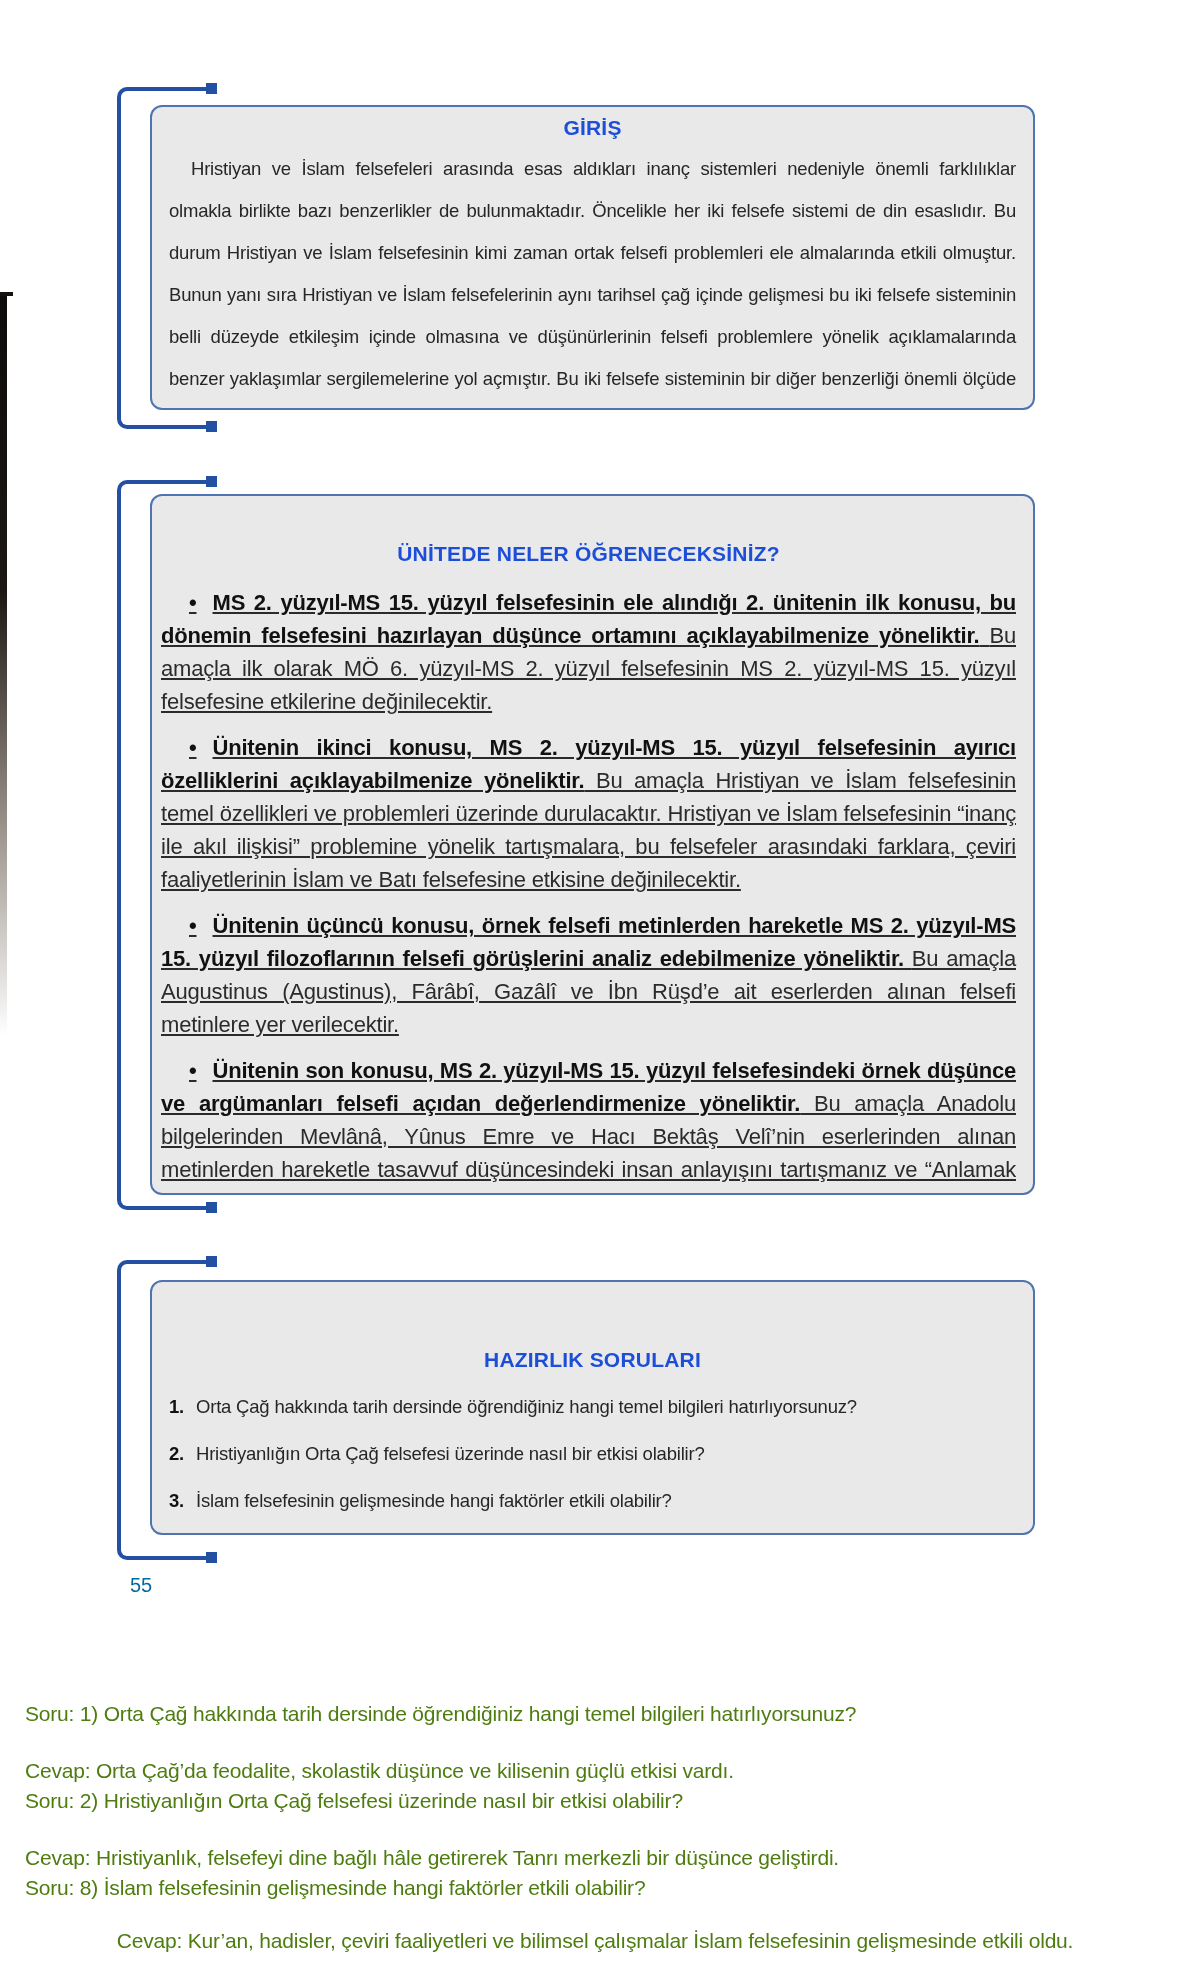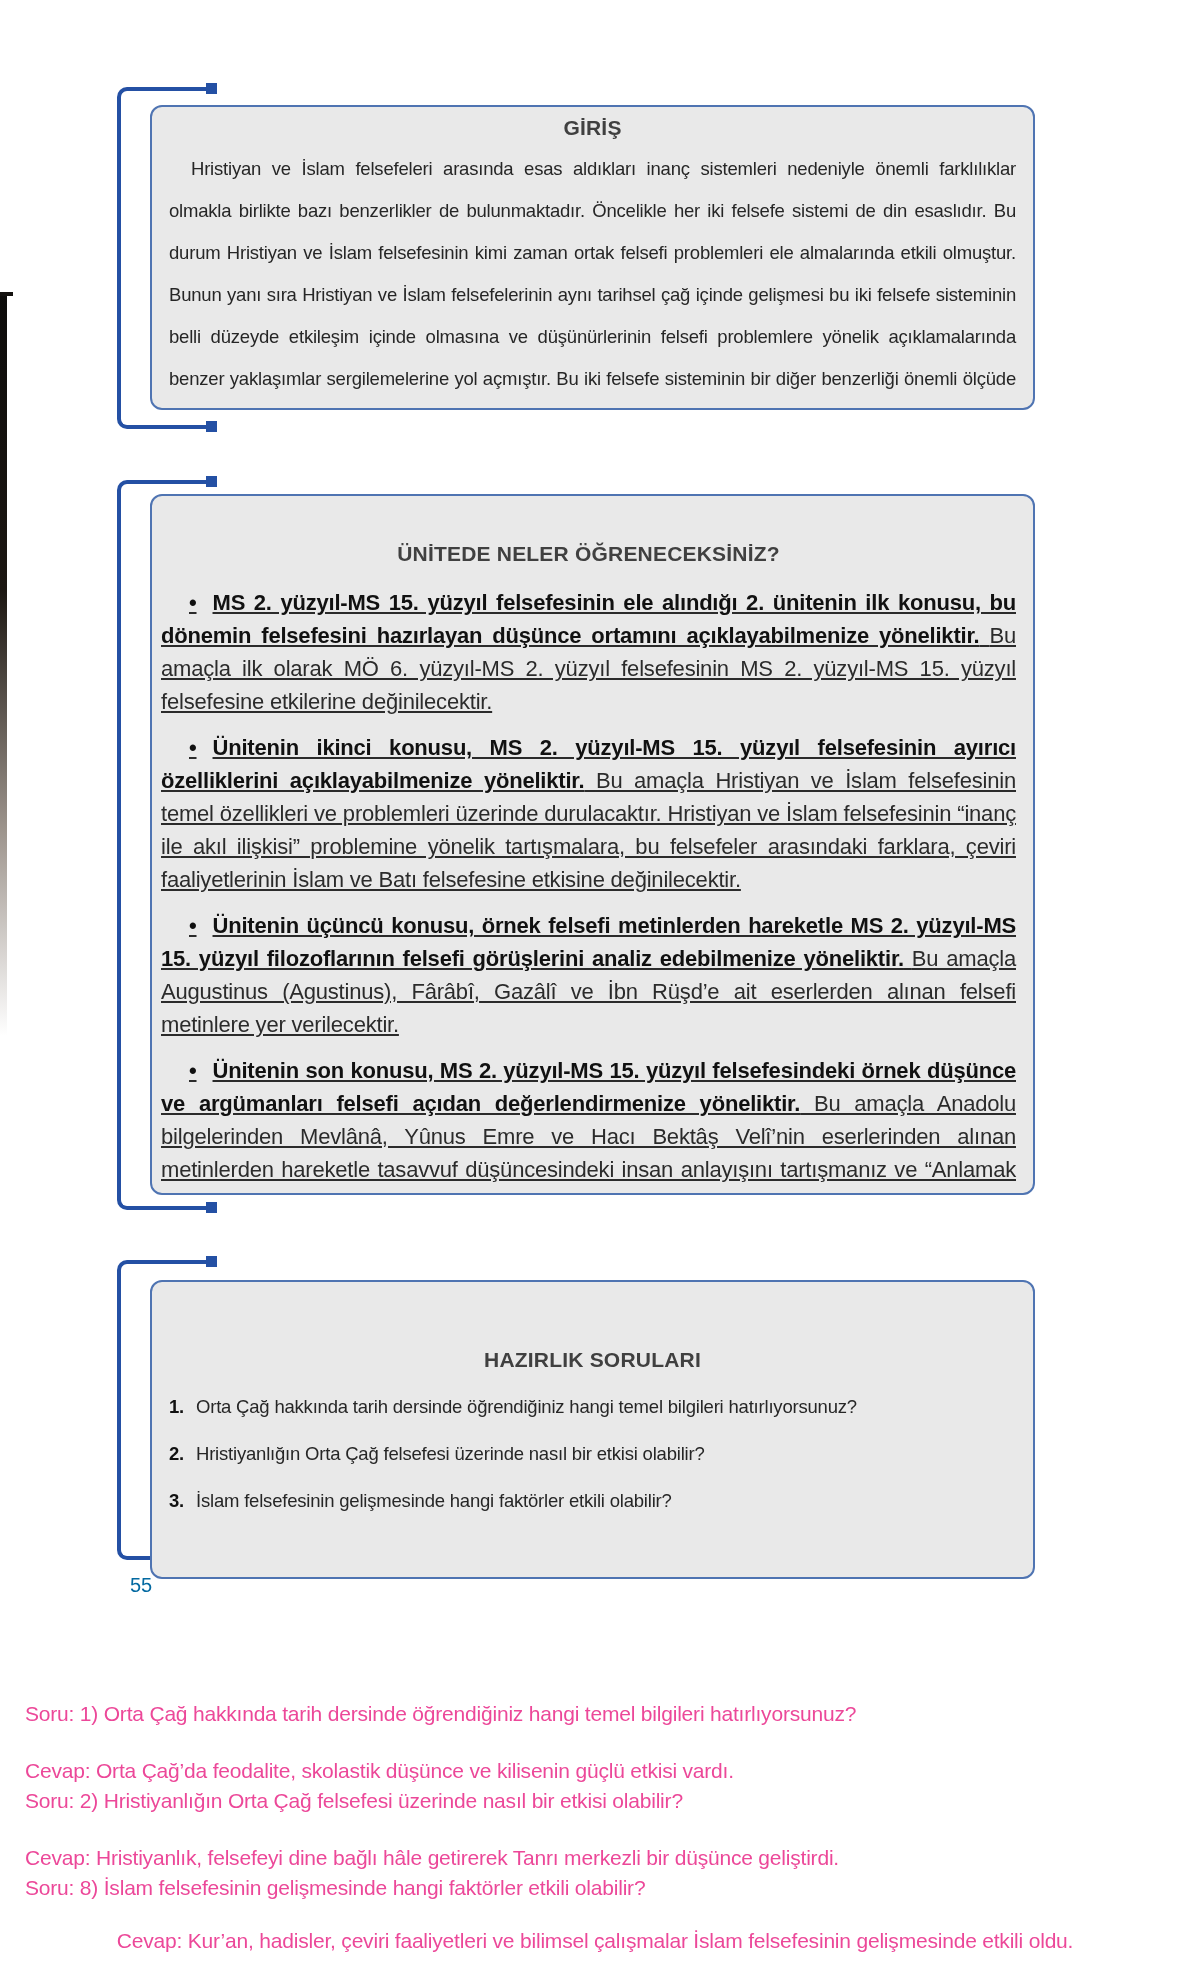--- a/index.html
+++ b/index.html
@@ -25,21 +25,21 @@
     box-sizing:border-box;
   }
   .sq{position:absolute;left:206px;width:11px;height:11px;background:#2450a4;}
   
   .panel{
     position:absolute;left:150px;width:885px;box-sizing:border-box;
     background:#e9e9e9;border:2px solid #4f74b2;border-radius:12px;
     overflow:hidden;
   }
   .panel-title{
-    text-align:center;color:#404040;font-weight:bold;font-size:21px;
+    text-align:center;color:#1d4ed8;font-weight:bold;font-size:21px;
     letter-spacing:.2px;margin:0;
   }
   .intro-p{
     margin:8px 0 0 0;font-size:18.5px;line-height:42px;color:#262626;
     text-align:justify;text-indent:22px;letter-spacing:-0.2px;
   }
   .bullet{
     margin:0 0 13px 0;font-size:22px;line-height:33px;color:#2b2b2b;
     text-align:justify;text-indent:28px;letter-spacing:-0.2px;text-decoration:underline;
   }
@@ -49,21 +49,21 @@
     display:flex;font-size:18.5px;line-height:26px;color:#262626;
     margin:0 0 21px 0;letter-spacing:-0.2px;
   }
   .q-item .qnum{font-weight:bold;color:#111;width:27px;flex:0 0 27px;}
   .page-num{
     position:absolute;left:130px;top:1574px;width:885px;text-align:left;
     font-size:20px;color:#0369a1;
   }
   .notes{
     position:absolute;left:25px;top:1699px;width:1140px;
-    color:#ec4899;font-size:21px;line-height:30px;letter-spacing:-0.2px;
+    color:#4d7c0f;font-size:21px;line-height:30px;letter-spacing:-0.2px;
   }
   .note-line{margin:0;}
   .gap27{margin-top:27px;}
   .gap23{margin-top:23px;text-align:center;}
 </style>
 </head>
 <body>
 
 <div class="scan-edge"></div>
 <div class="scan-edge-notch"></div>
@@ -94,21 +94,21 @@
   <span>Bu amaçla Augustinus (Agustinus), Fârâbî, Gazâlî ve İbn Rüşd’e ait eserlerden alınan felsefi metinlere yer verilecektir.</span></p>
 
   <p class="bullet"><span class="blt">•</span><span class="b">Ünitenin son konusu, MS 2. yüzyıl-MS 15. yüzyıl felsefesindeki örnek düşünce ve argümanları felsefi açıdan değerlendirmenize yöneliktir.</span>
   <span>Bu amaçla Anadolu bilgelerinden Mevlânâ, Yûnus Emre ve Hacı Bektâş Velî’nin eserlerinden alınan metinlerden hareketle tasavvuf düşüncesindeki insan anlayışını tartışmanız ve “Anlamak için inanıyorum.” sözünden hareketle “inanç ile akıl ilişkisini” ele alan özgün bir metin yazmanız istenecektir.</span></p>
 </div>
 
 <div class="bracket" style="top:1260px;height:300px;"></div>
 <div class="sq" style="top:1256px;"></div>
 <div class="sq" style="top:1552px;"></div>
 
-<div class="panel" style="top:1280px;height:299px;padding:66px 17px 0 17px;">
+<div class="panel" style="top:1280px;height:255px;padding:66px 17px 0 17px;">
   <h2 class="panel-title" style="margin-bottom:22px;">HAZIRLIK SORULARI</h2>
 
   <div class="q-item">
     <span class="qnum">1.</span>
     <span>Orta Çağ hakkında tarih dersinde öğrendiğiniz hangi temel bilgileri hatırlıyorsunuz?</span>
   </div>
   <div class="q-item">
     <span class="qnum">2.</span>
     <span>Hristiyanlığın Orta Çağ felsefesi üzerinde nasıl bir etkisi olabilir?</span>
   </div>

